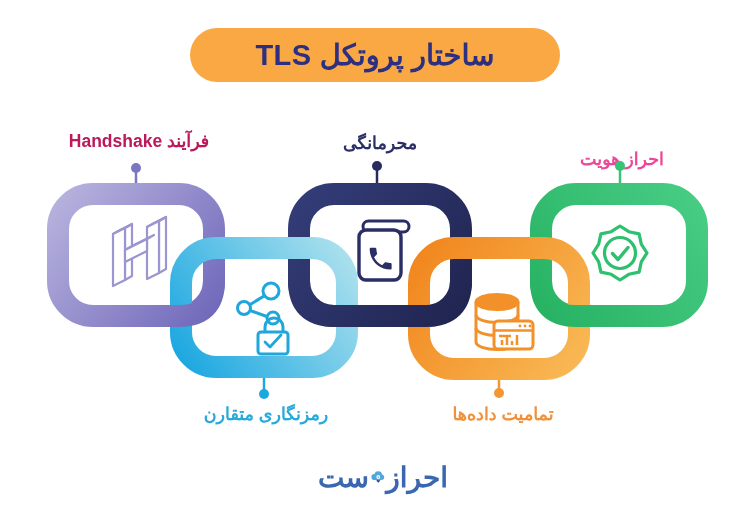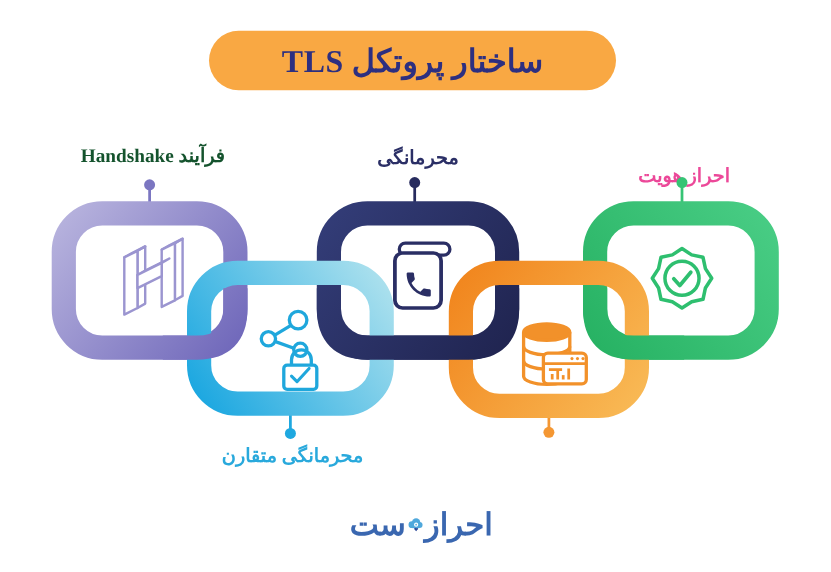--- a/index.html
+++ b/index.html
@@ -1,30 +1,30 @@
 <!DOCTYPE html>
 <html><head>
 <meta charset="utf-8">
 <style>
   html,body{margin:0;padding:0;background:#fff;}
   .stage{
     position:relative;width:755px;height:520px;background:#ffffff;overflow:hidden;
-    font-family:Liberation Serif, serif;
+    font-family:Liberation Sans, sans-serif;
   }
   .banner{
     position:absolute;left:190px;top:28px;width:370px;height:54px;
     background:#F9A843;border-radius:27px;
     display:flex;align-items:center;justify-content:center;
   }
   .banner span{font-size:29px;font-weight:bold;color:#2D2F80;letter-spacing:.5px;}
   .nlabel{
     position:absolute;width:200px;text-align:center;
     font-weight:bold;font-size:17.5px;line-height:1.2;
   }
-  .lbl-handshake{left:39px;top:131px;color:#14532d;}
+  .lbl-handshake{left:39px;top:131px;color:#be185d;}
   .lbl-conf{left:280px;top:133px;color:#2B2F66;}
   .lbl-auth{left:522px;top:149px;color:#ec4899;}
   .lbl-sym{left:166px;top:404px;color:#29A9DC;}
   .lbl-int{left:403px;top:404px;color:#F0923C;}
   .scene{position:absolute;left:0;top:0;}
   .logo{
     position:absolute;left:318px;top:456px;width:130px;height:42px;
     display:flex;align-items:center;justify-content:center;gap:1px;
   }
   .logo-text{font-size:28px;font-weight:bold;color:#3A67B0;}
@@ -34,21 +34,22 @@
 
 <div class="stage">
 
   <div class="banner" dir="rtl">
     <span>ساختار پروتکل TLS</span>
   </div>
 
   <div class="nlabel lbl-handshake" dir="rtl">فرآیند Handshake</div>
   <div class="nlabel lbl-conf" dir="rtl">محرمانگی</div>
   <div class="nlabel lbl-auth" dir="rtl">احراز هویت</div>
-  <div class="nlabel lbl-sym" dir="rtl">محرمانگی متقارن</div>
+  <div class="nlabel lbl-sym" dir="rtl">رمزنگاری متقارن</div>
+  <div class="nlabel lbl-int" dir="rtl">تمامیت داده‌ها</div>
 
   <svg class="scene" width="755" height="520" viewBox="0 0 755 520">
     <defs>
       <linearGradient id="gP" gradientUnits="userSpaceOnUse" x1="47" y1="183" x2="225" y2="327">
         <stop offset="0" stop-color="#BCB8E0"></stop>
           <stop offset="1" stop-color="#6B63B8"></stop>
       </linearGradient>
       <linearGradient id="gC" gradientUnits="userSpaceOnUse" x1="175" y1="370" x2="355" y2="245">
         <stop offset="0" stop-color="#16A5E0"></stop>
           <stop offset="1" stop-color="#B2E3EE"></stop>

